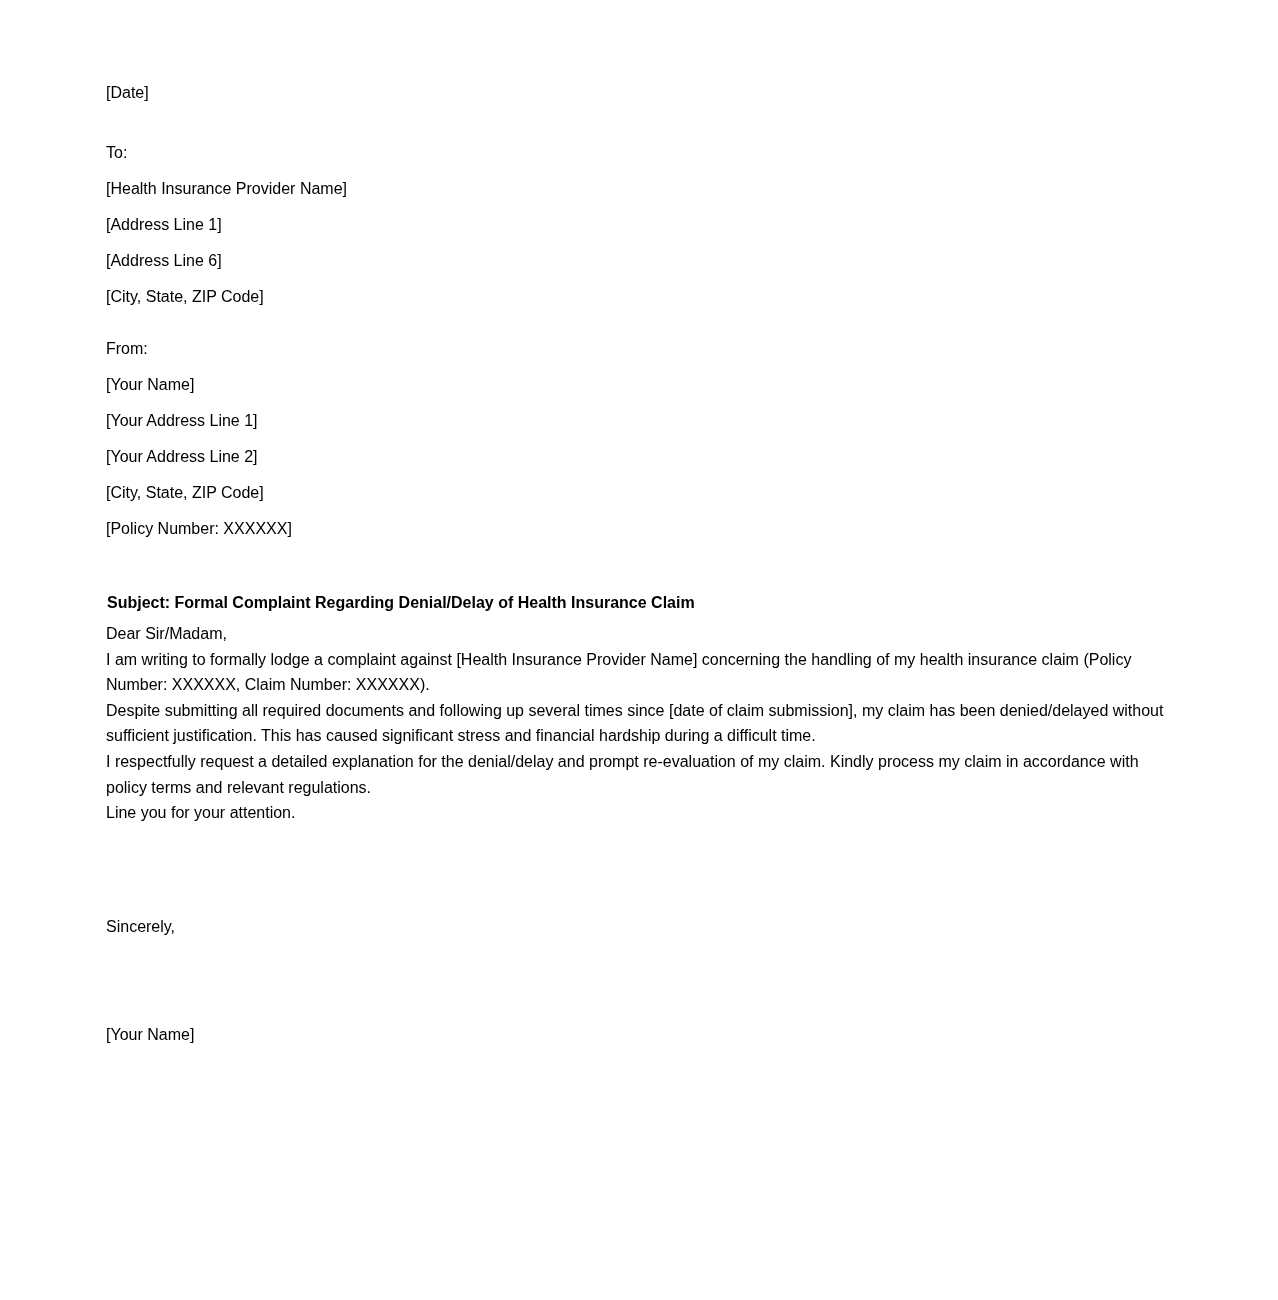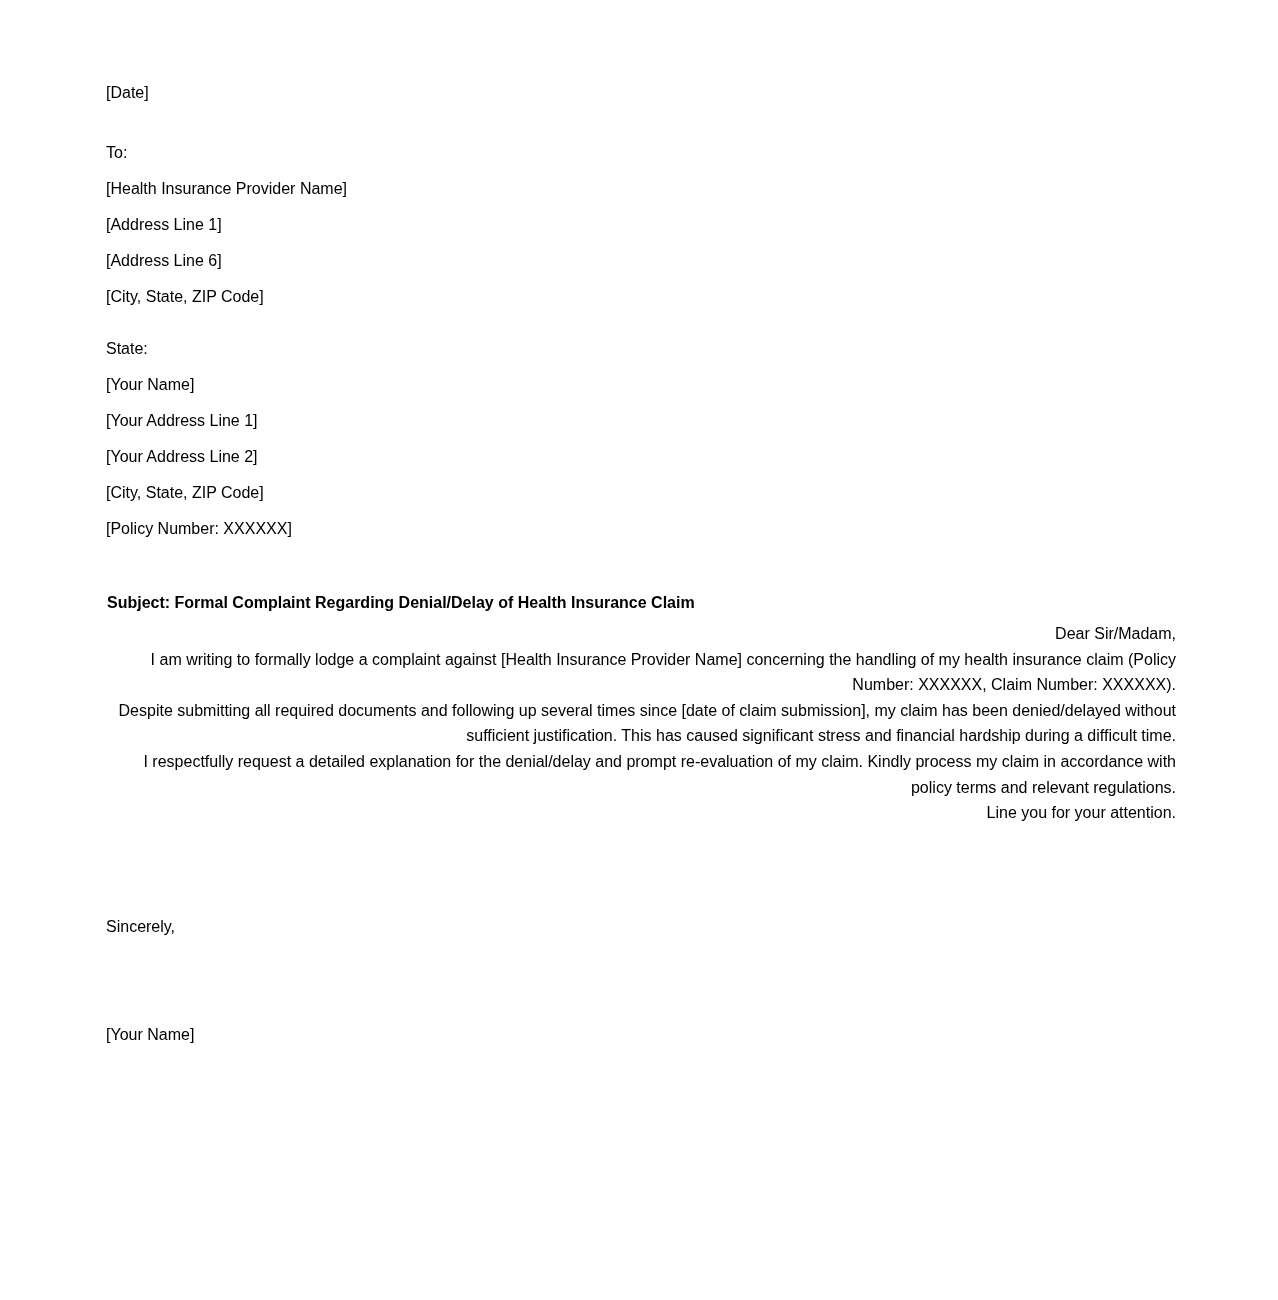--- a/index.html
+++ b/index.html
@@ -57,30 +57,30 @@
 <div class="page">
 
   <div class="line" style="top:83px;">[Date]</div>
 
   <div class="line" style="top:143px;">To:</div>
   <div class="line" style="top:179px;">[Health Insurance Provider Name]</div>
   <div class="line" style="top:215px;text-align:center;">[Address Line 1]</div>
   <div class="line" style="top:251px;">[Address Line 6]</div>
   <div class="line" style="top:287px;">[City, State, ZIP Code]</div>
 
-  <div class="line" style="top:339px;">State:</div>
+  <div class="line" style="top:339px;">From:</div>
   <div class="line" style="top:375px;">[Your Name]</div>
   <div class="line" style="top:411px;">[Your Address Line 1]</div>
   <div class="line" style="top:447px;">[Your Address Line 2]</div>
   <div class="line" style="top:483px;">[City, State, ZIP Code]</div>
   <div class="line" style="top:519px;">[Policy Number: XXXXXX]</div>
 
   <div class="subject" style="top:561px;">Subject: Formal Complaint Regarding Denial/Delay of Health Insurance Claim</div>
 
-  <div class="body-block" style="top:621px;text-align:right;">
+  <div class="body-block" style="top:621px;">
     <p>Dear Sir/Madam,</p>
     <p>I am writing to formally lodge a complaint against [Health Insurance Provider Name] concerning the handling of my health insurance claim (Policy Number: XXXXXX, Claim Number: XXXXXX).</p>
     <p>Despite submitting all required documents and following up several times since [date of claim submission], my claim has been denied/delayed without sufficient justification. This has caused significant stress and financial hardship during a difficult time.</p>
     <p>I respectfully request a detailed explanation for the denial/delay and prompt re-evaluation of my claim. Kindly process my claim in accordance with policy terms and relevant regulations.</p>
     <p>Line you for your attention.</p>
   </div>
 
   <div class="line" style="top:917px;">Sincerely,</div>
 
   <div class="line" style="top:1025px;">[Your Name]</div>

